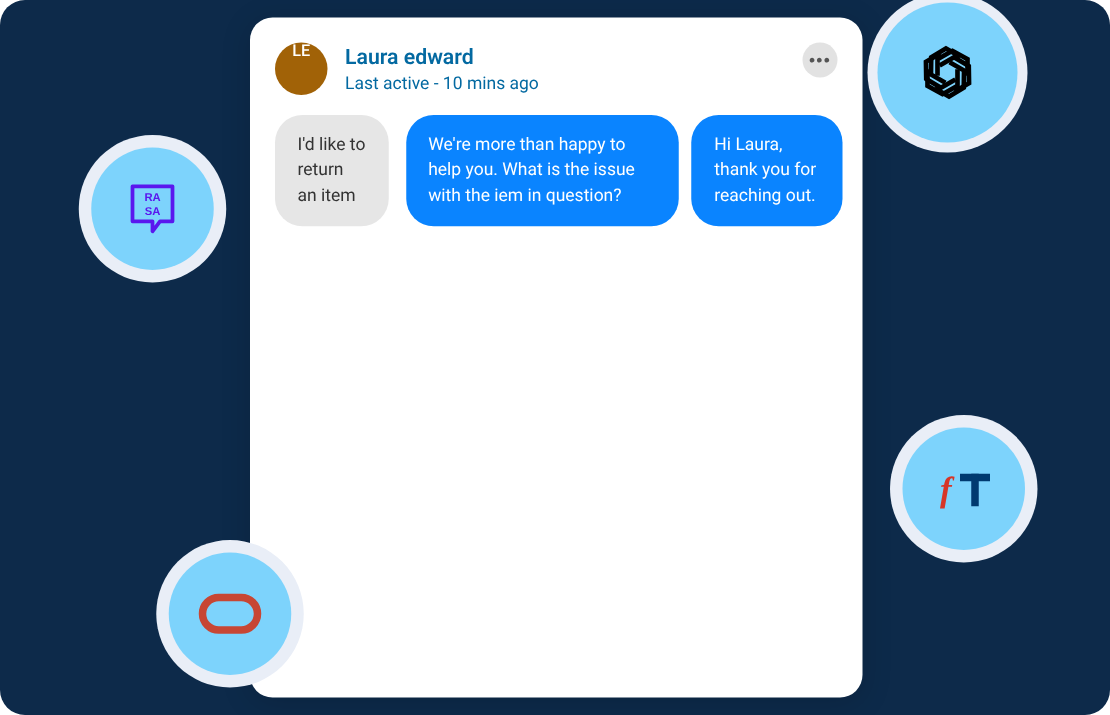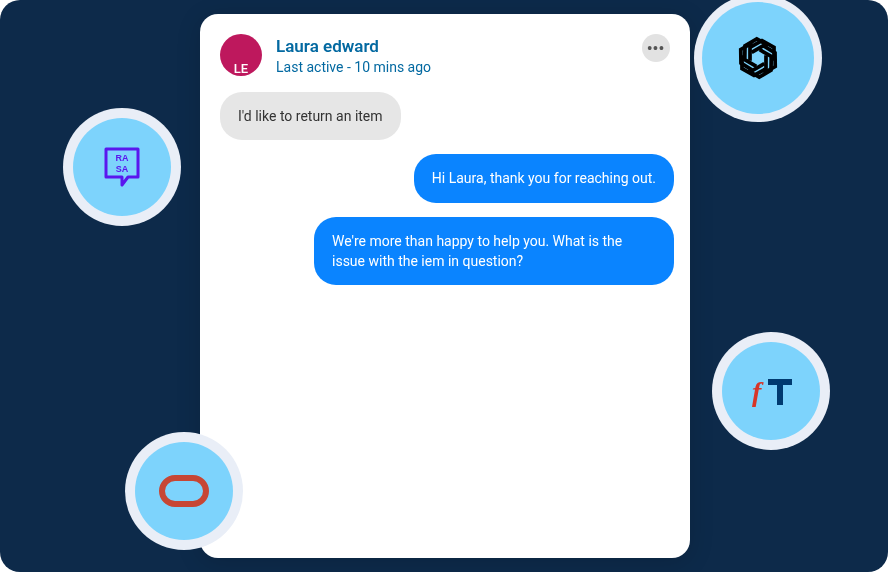--- a/index.html
+++ b/index.html
@@ -1,26 +1,26 @@
 <!DOCTYPE html>
 <html><head>
   <meta charset="utf-8">
   <style>
     *{margin:0;padding:0;box-sizing:border-box}
     body{font-family:-apple-system,BlinkMacSystemFont,'Segoe UI',Roboto,Arial,sans-serif;background:#fff;display:flex;align-items:center;justify-content:center;min-height:100vh}
     .canvas{width:888px;height:572px;background:#0d2a4a;border-radius:20px;position:relative;overflow:hidden}
     .chat-card{position:absolute;left:200px;top:14px;width:490px;height:544px;background:#fff;border-radius:18px;padding:20px 20px;box-shadow:0 4px 24px rgba(0,0,0,.15)}
     .chat-header{display:flex;align-items:flex-start;gap:14px;margin-bottom:16px}
-    .avatar{width:42px;height:42px;border-radius:50%;background:#be185d;color:#fff;display:flex;align-items:flex-end;justify-content:center;font-size:13px;font-weight:500;flex-shrink:0}
+    .avatar{width:42px;height:42px;border-radius:50%;background:#a16207;color:#fff;display:flex;align-items:flex-start;justify-content:center;font-size:13px;font-weight:500;flex-shrink:0}
     .header-text{flex:1;padding-top:2px}
     .user-name{font-size:17px;font-weight:600;color:#0369a1;margin-bottom:3px}
     .last-active{font-size:14px;color:#0369a1}
     .more-btn{width:28px;height:28px;border-radius:50%;background:#e2e2e2;display:flex;align-items:center;justify-content:center;cursor:pointer;border:none}
     .more-dots{font-size:14px;color:#555;letter-spacing:1px;line-height:1}
-    .messages{display:flex;flex-direction:column;gap:14px}
+    .messages{display:flex;gap:14px}
     .msg{max-width:360px;padding:14px 18px;border-radius:22px;font-size:14px;line-height:1.45}
     .msg.incoming{background:#e6e6e6;color:#333;align-self:flex-start}
     .msg.outgoing{background:#0a84ff;color:#fff;align-self:flex-end;margin-right:-4px}
     .msg.wide{max-width:400px}
     .bubble{position:absolute;border-radius:50%;background:#7dd3fc;display:flex;align-items:center;justify-content:center}
     .bubble-ring{position:absolute;border-radius:50%;background:#e9eef7}
     .b-openai.bubble-ring{left:694px;top:-6px;width:128px;height:128px}
     .b-openai .bubble{left:8px;top:8px;width:112px;height:112px}
     .b-rasa.bubble-ring{left:63px;top:108px;width:118px;height:118px}
     .b-rasa .bubble{left:10px;top:10px;width:98px;height:98px}
@@ -43,22 +43,22 @@
         <div class="user-name">Laura edward</div>
         <div class="last-active">Last active - 10 mins ago</div>
       </div>
       <button class="more-btn">
         <span class="more-dots">•••</span>
       </button>
     </div>
 
     <div class="messages">
       <div class="msg incoming">I'd like to return an item</div>
+      <div class="msg outgoing">We're more than happy to help you. What is the issue with the iem in question?</div>
       <div class="msg outgoing">Hi Laura, thank you for reaching out.</div>
-      <div class="msg outgoing">We're more than happy to help you. What is the issue with the iem in question?</div>
     </div>
   </div>
 
   <div class="bubble-ring b-openai">
     <div class="bubble">
       <svg width="64" height="64" viewBox="0 0 24 24" fill="none" stroke="#000" stroke-width="1.4">
         <g transform="translate(12,12)">
           <path d="M-6 -1 L-6 4 L-1.5 6.5 L3 4 L3 -1" fill="none"></path>
           <path d="M-6 -1 L-6 4 L-1.5 6.5 L3 4 L3 -1" fill="none" transform="rotate(60)"></path>
           <path d="M-6 -1 L-6 4 L-1.5 6.5 L3 4 L3 -1" fill="none" transform="rotate(120)"></path>

